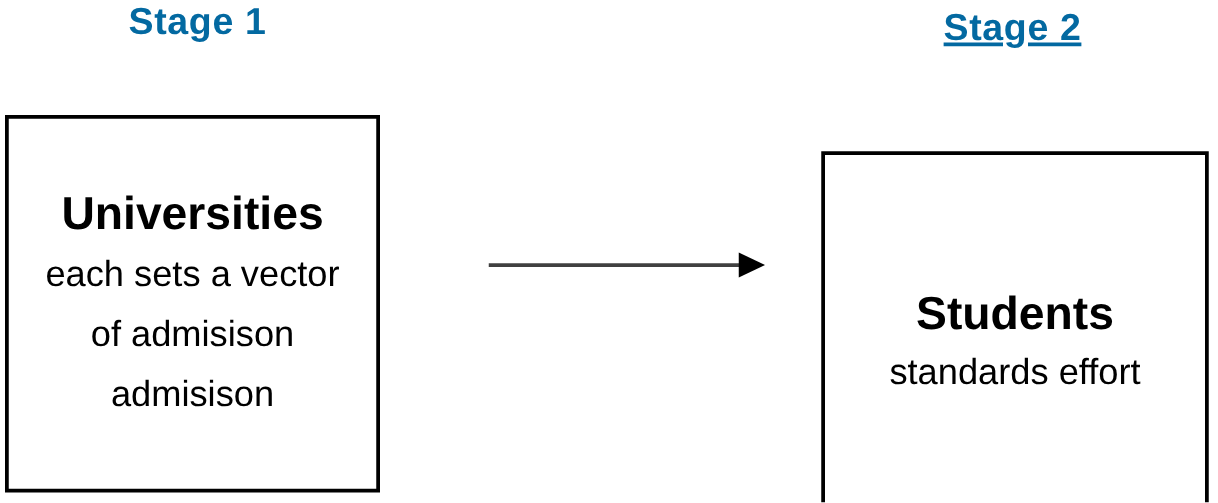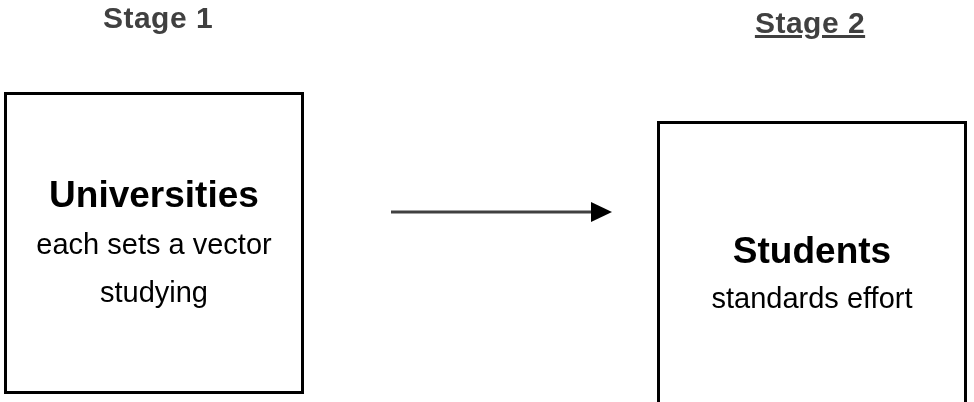--- a/index.html
+++ b/index.html
@@ -16,21 +16,21 @@
     overflow: hidden;
     color: #000000;
   }
   .stage-label {
     position: absolute;
     width: 220px;
     text-align: center;
     font-size: 30px;
     font-weight: bold;
     line-height: 36px;
-    color: #404040;
+    color: #0369a1;
     letter-spacing: 0.5px;
   }
   .stage-1 { left: 48px; top: 0px; }
   .stage-2 { left: 700px; top: 5px; text-decoration: underline; }
   .node {
     position: absolute;
     box-sizing: border-box;
     border: 3px solid #000000;
     background: #ffffff;
     display: flex;
@@ -80,21 +80,22 @@
 <div class="canvas">
 
   <div class="stage-label stage-1">Stage 1</div>
 
   <div class="stage-label stage-2">Stage 2</div>
 
   <div class="node node-left">
     <div class="node-title">Universities</div>
     <div class="node-desc">
       <div class="desc-line">each sets a vector</div>
-      <div class="desc-line">studying</div>
+      <div class="desc-line">of admisison</div>
+      <div class="desc-line">admisison</div>
     </div>
   </div>
 
   <svg class="arrow-svg" viewBox="0 0 222 24" aria-hidden="true">
     <line x1="1" y1="12" x2="202" y2="12" stroke-width="3" stroke="#404040"></line>
     <polygon points="201,2 222,12 201,22" fill="#000000"></polygon>
   </svg>
 
   <div class="node node-right">
     <div class="node-title">Students</div>

